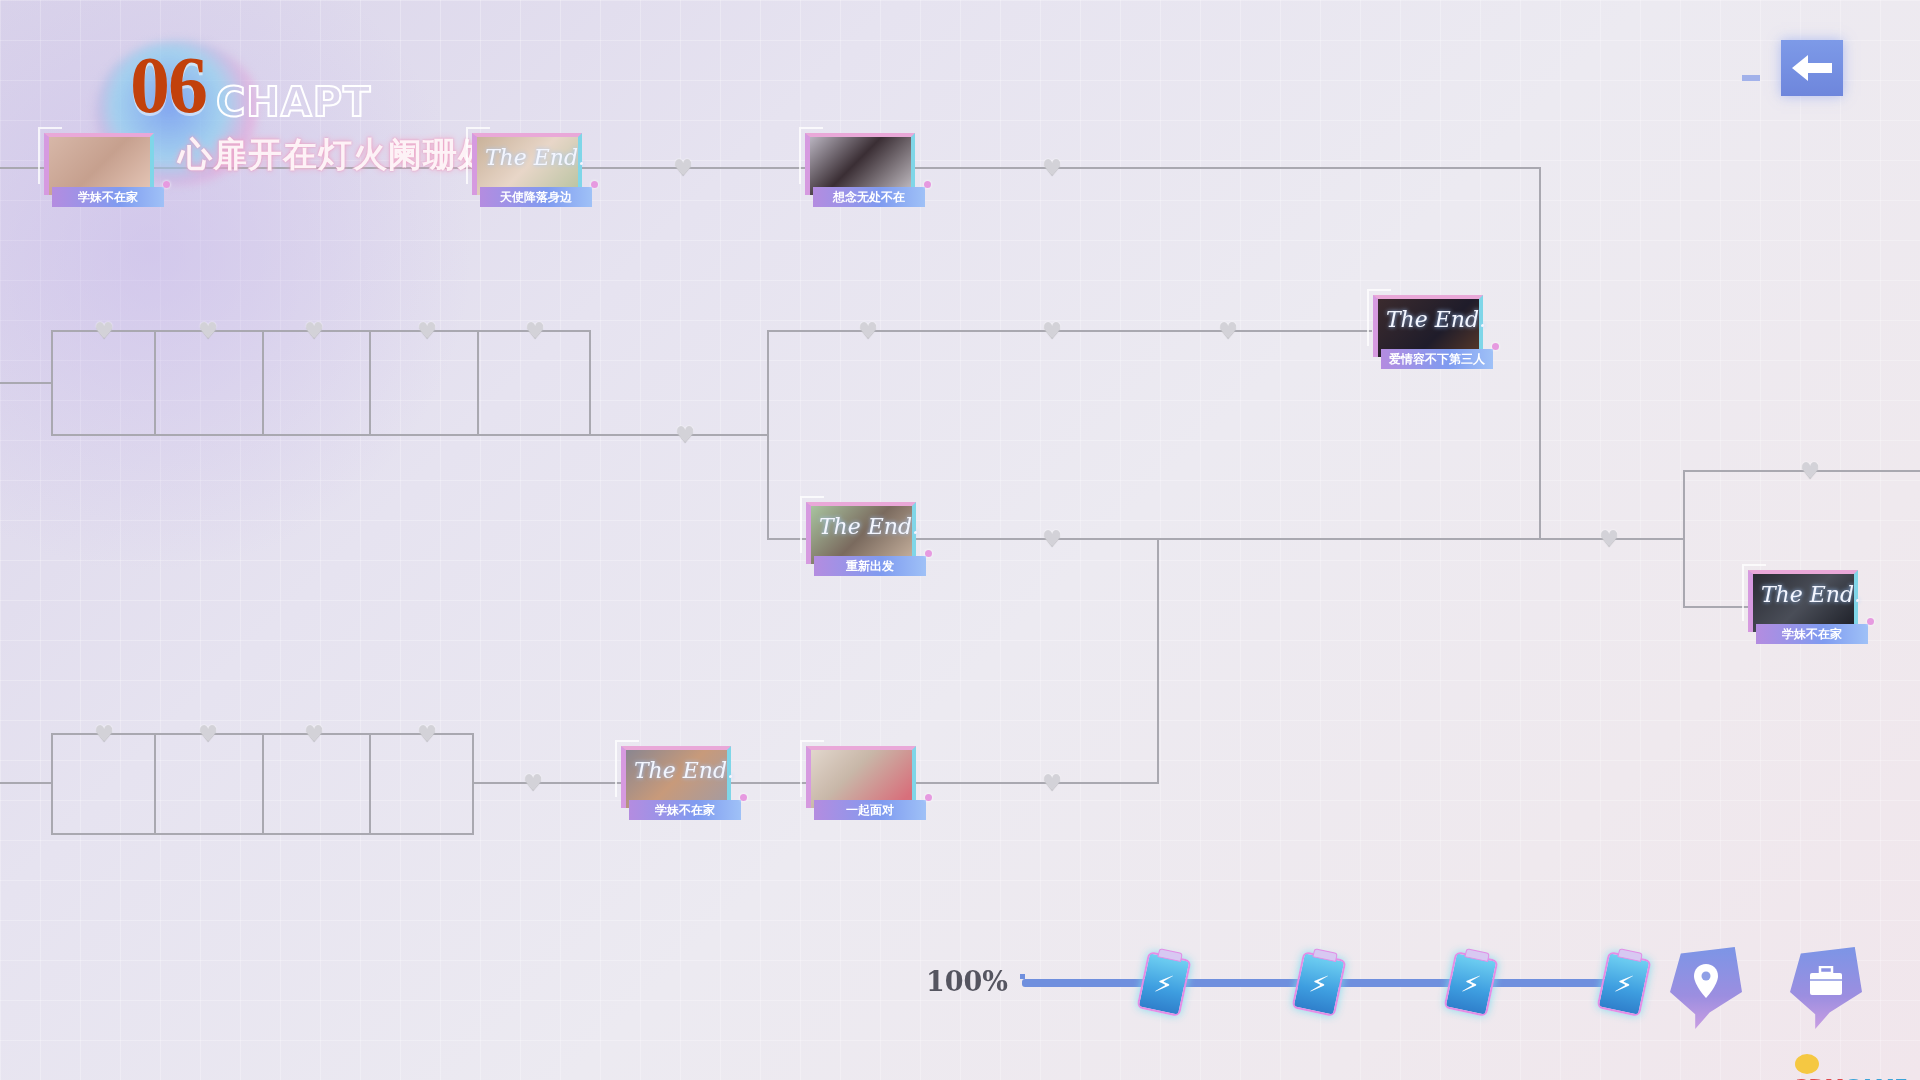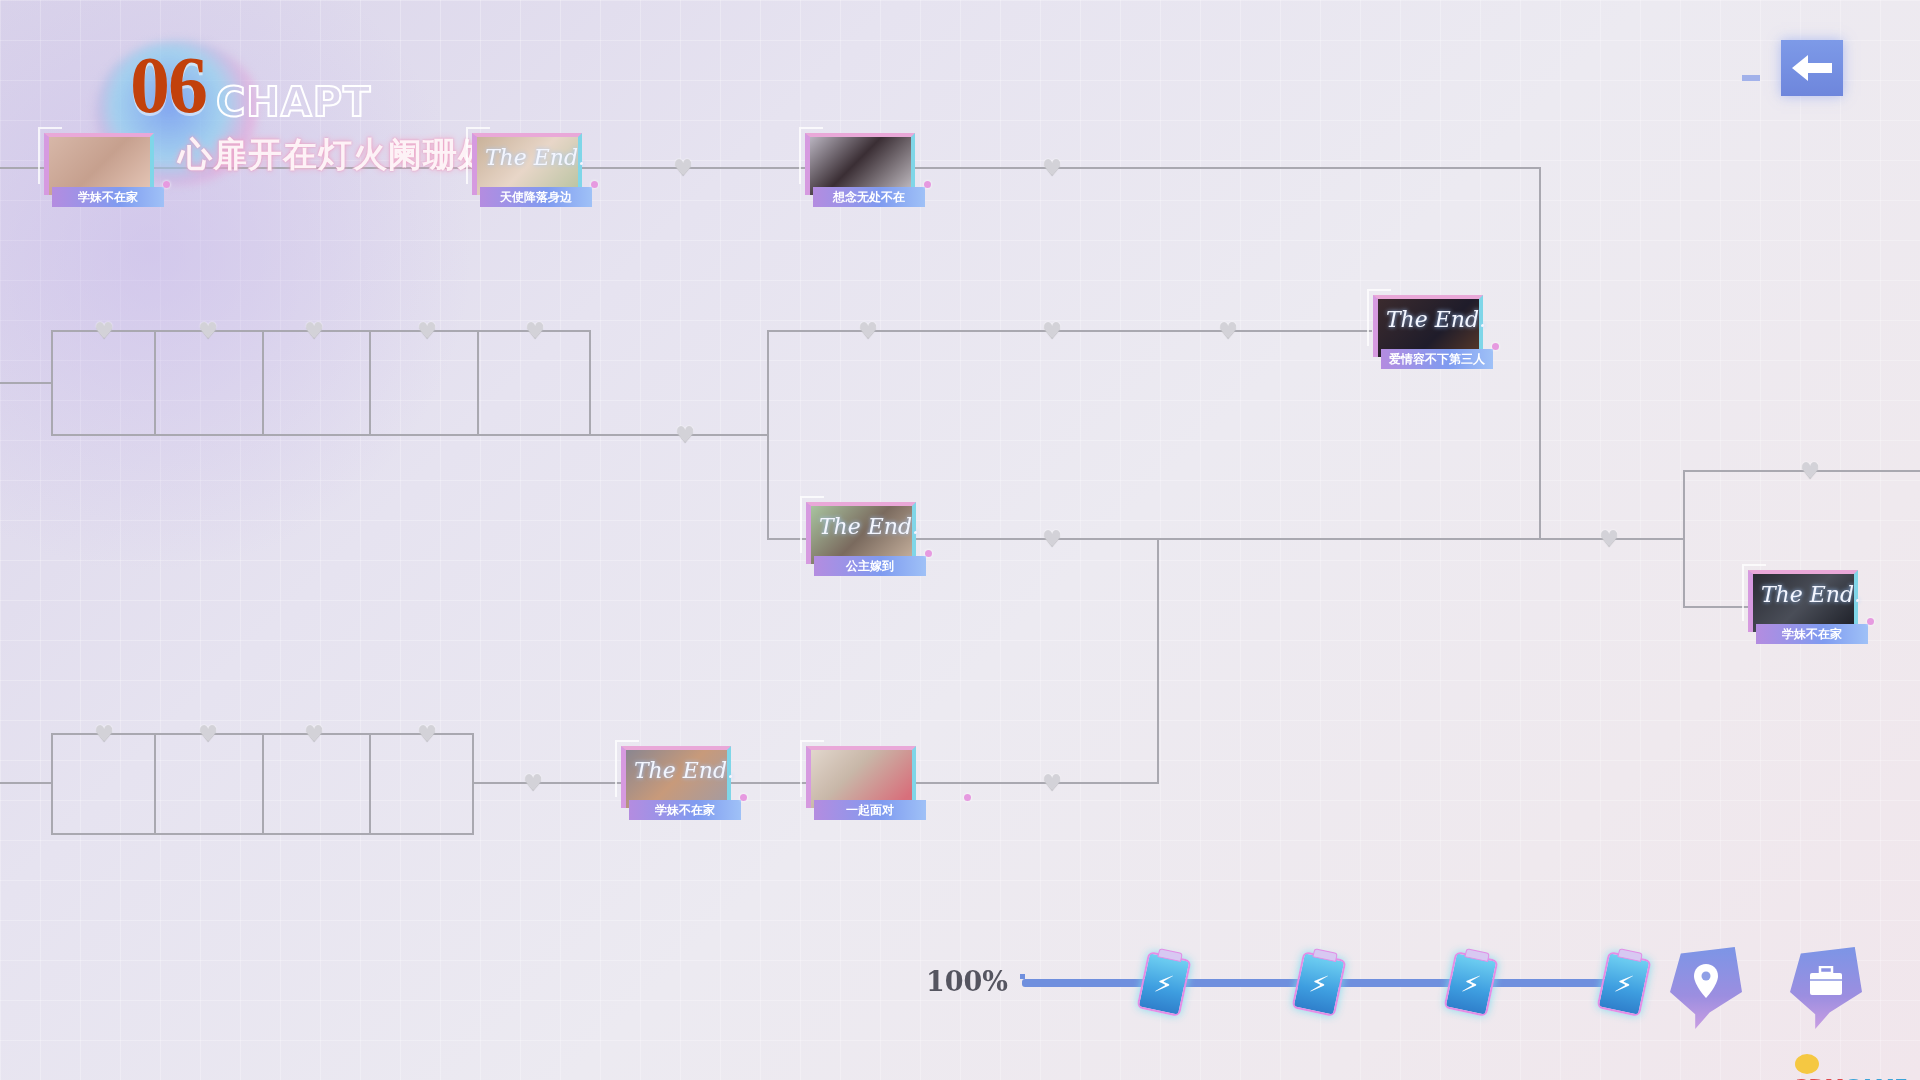--- a/index.html
+++ b/index.html
@@ -237,41 +237,41 @@
   <div class="corner"></div>
   <div class="the-end">The End.</div>
   <div class="label">爱情容不下第三人</div>
   <div class="sparkle"></div>
 </div>
 
 <div class="card" style="left:806px; top:502px;">
   <div class="frame" style="background:linear-gradient(135deg,#a8c4a0,#7a6a5e 50%,#c9b3a0);"></div>
   <div class="corner"></div>
   <div class="the-end">The End.</div>
-  <div class="label">公主嫁到</div>
+  <div class="label">重新出发</div>
   <div class="sparkle"></div>
 </div>
 
 <div class="card" style="left:1748px; top:570px;">
   <div class="frame dark" style="background:linear-gradient(135deg,#2a2c34,#4a4e58 50%,#1c1e26);"></div>
   <div class="corner"></div>
   <div class="the-end">The End.</div>
   <div class="label">学妹不在家</div>
   <div class="sparkle"></div>
 </div>
 
 <div class="card" style="left:621px; top:746px;">
   <div class="frame" style="background:linear-gradient(135deg,#8a8690,#c89a7a 50%,#a39ba3);"></div>
   <div class="corner"></div>
   <div class="the-end">The End.</div>
   <div class="label">学妹不在家</div>
   <div class="sparkle"></div>
 </div>
 
-<div class="card" style="left:806px; top:746px;padding-left:39px;">
+<div class="card" style="left:806px; top:746px;">
   <div class="frame person"></div>
   <div class="corner"></div>
   <div class="label">一起面对</div>
   <div class="sparkle"></div>
 </div>
 
 <div class="back-deco"></div>
 <div class="back-btn">
   <svg width="44" height="30" viewBox="0 0 44 30">
     <polygon points="2,15 18,2 18,10 42,10 42,20 18,20 18,28" fill="#ffffff"></polygon>

